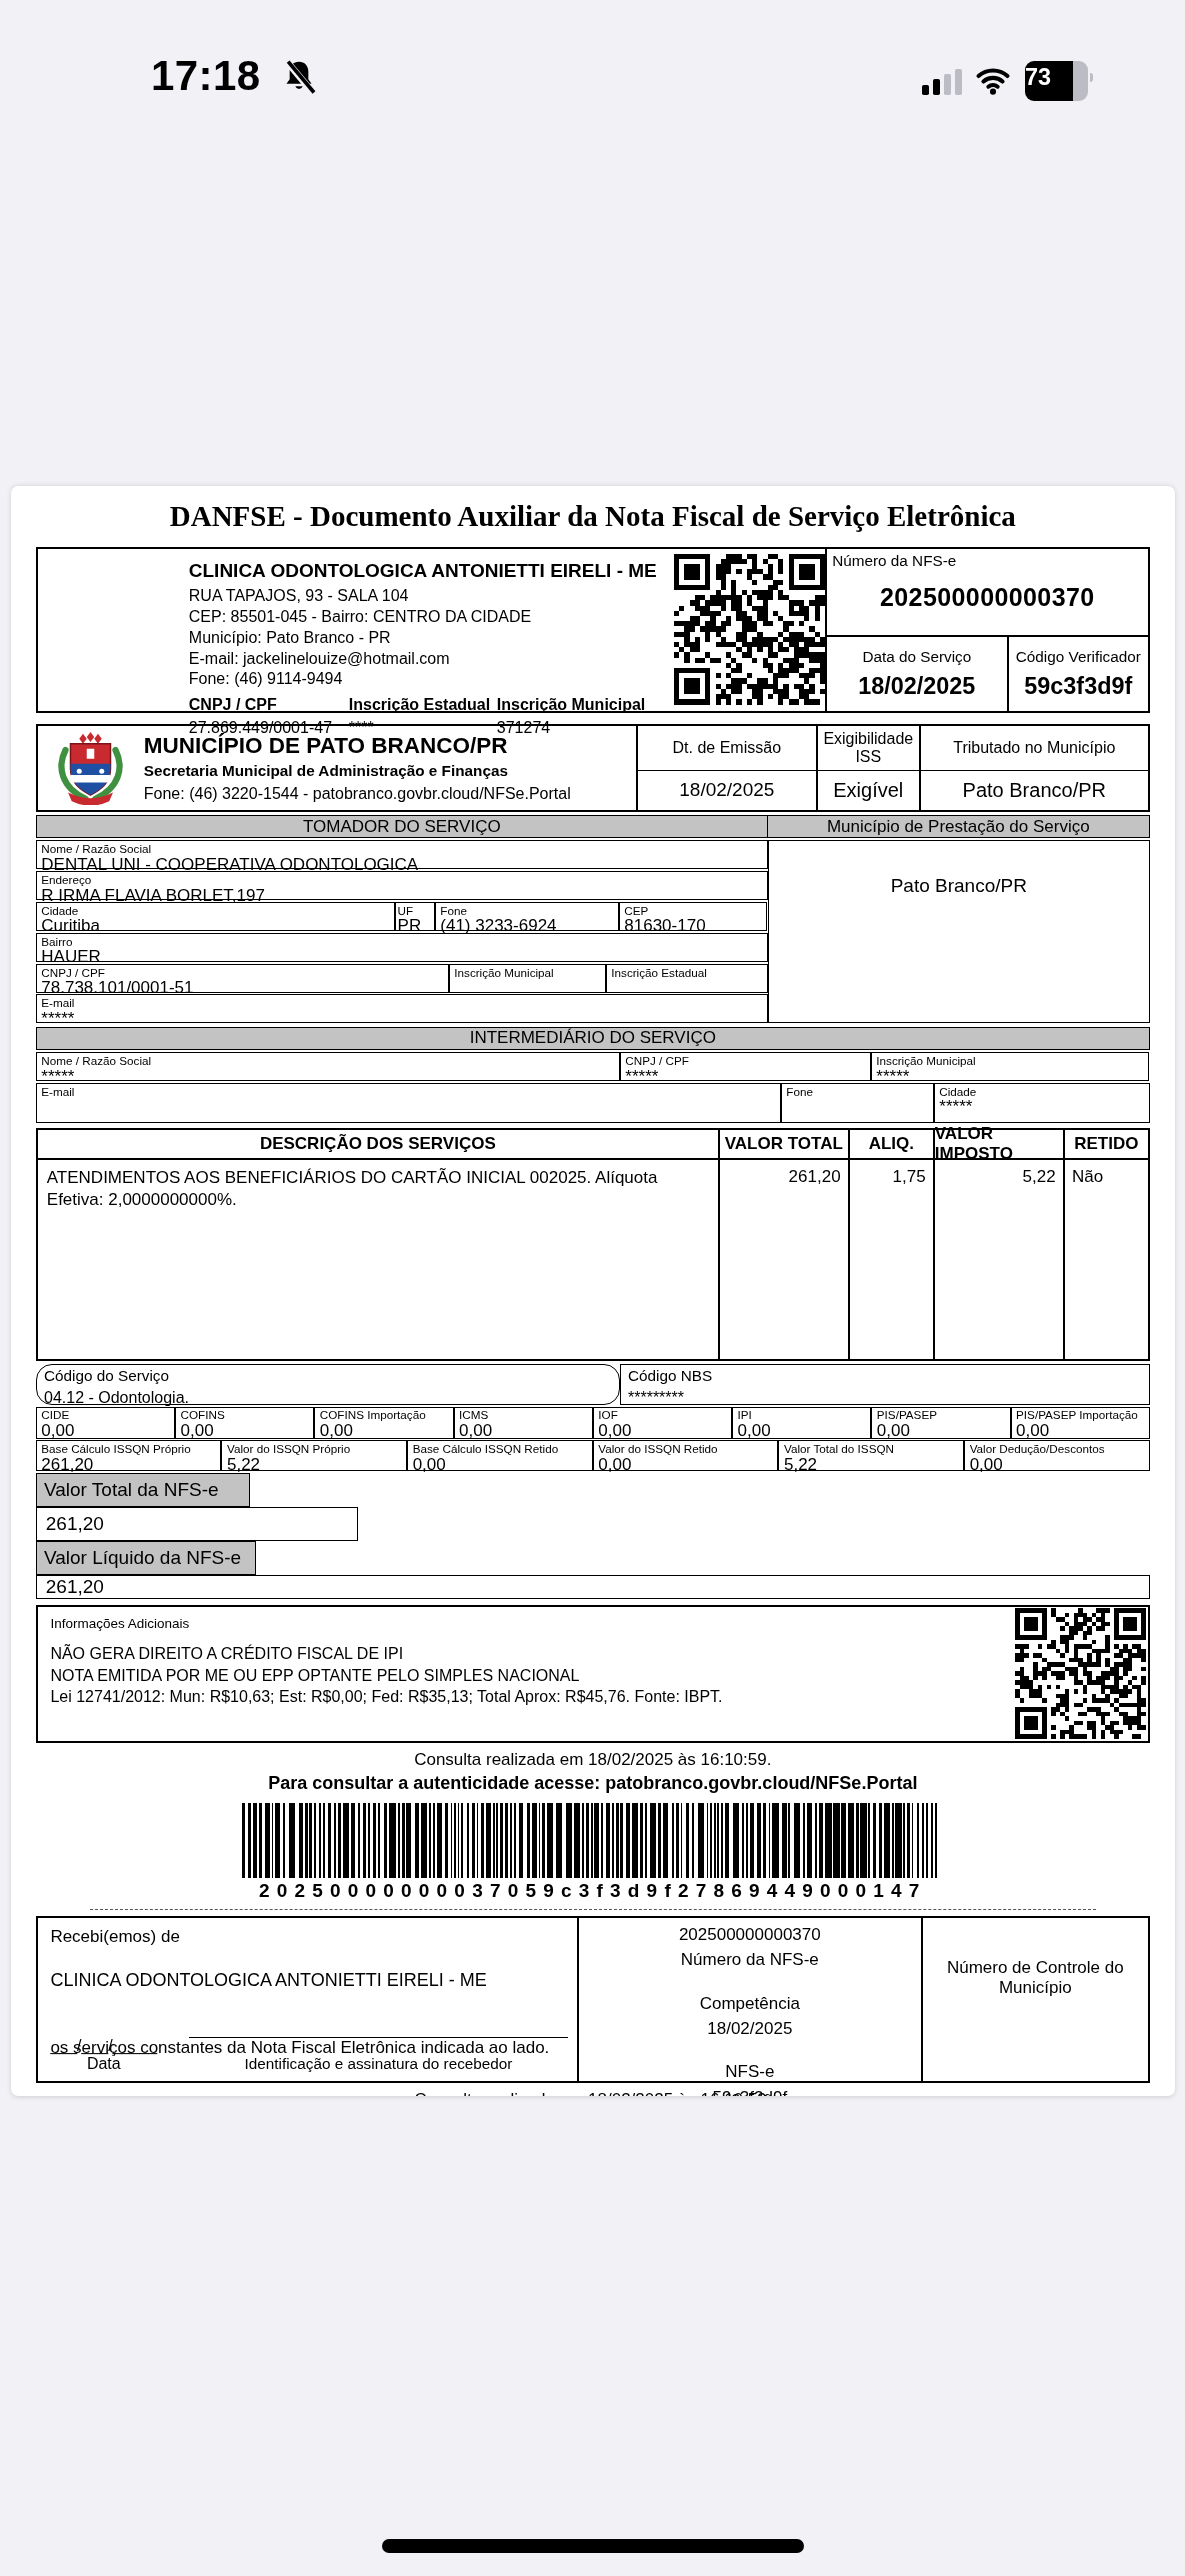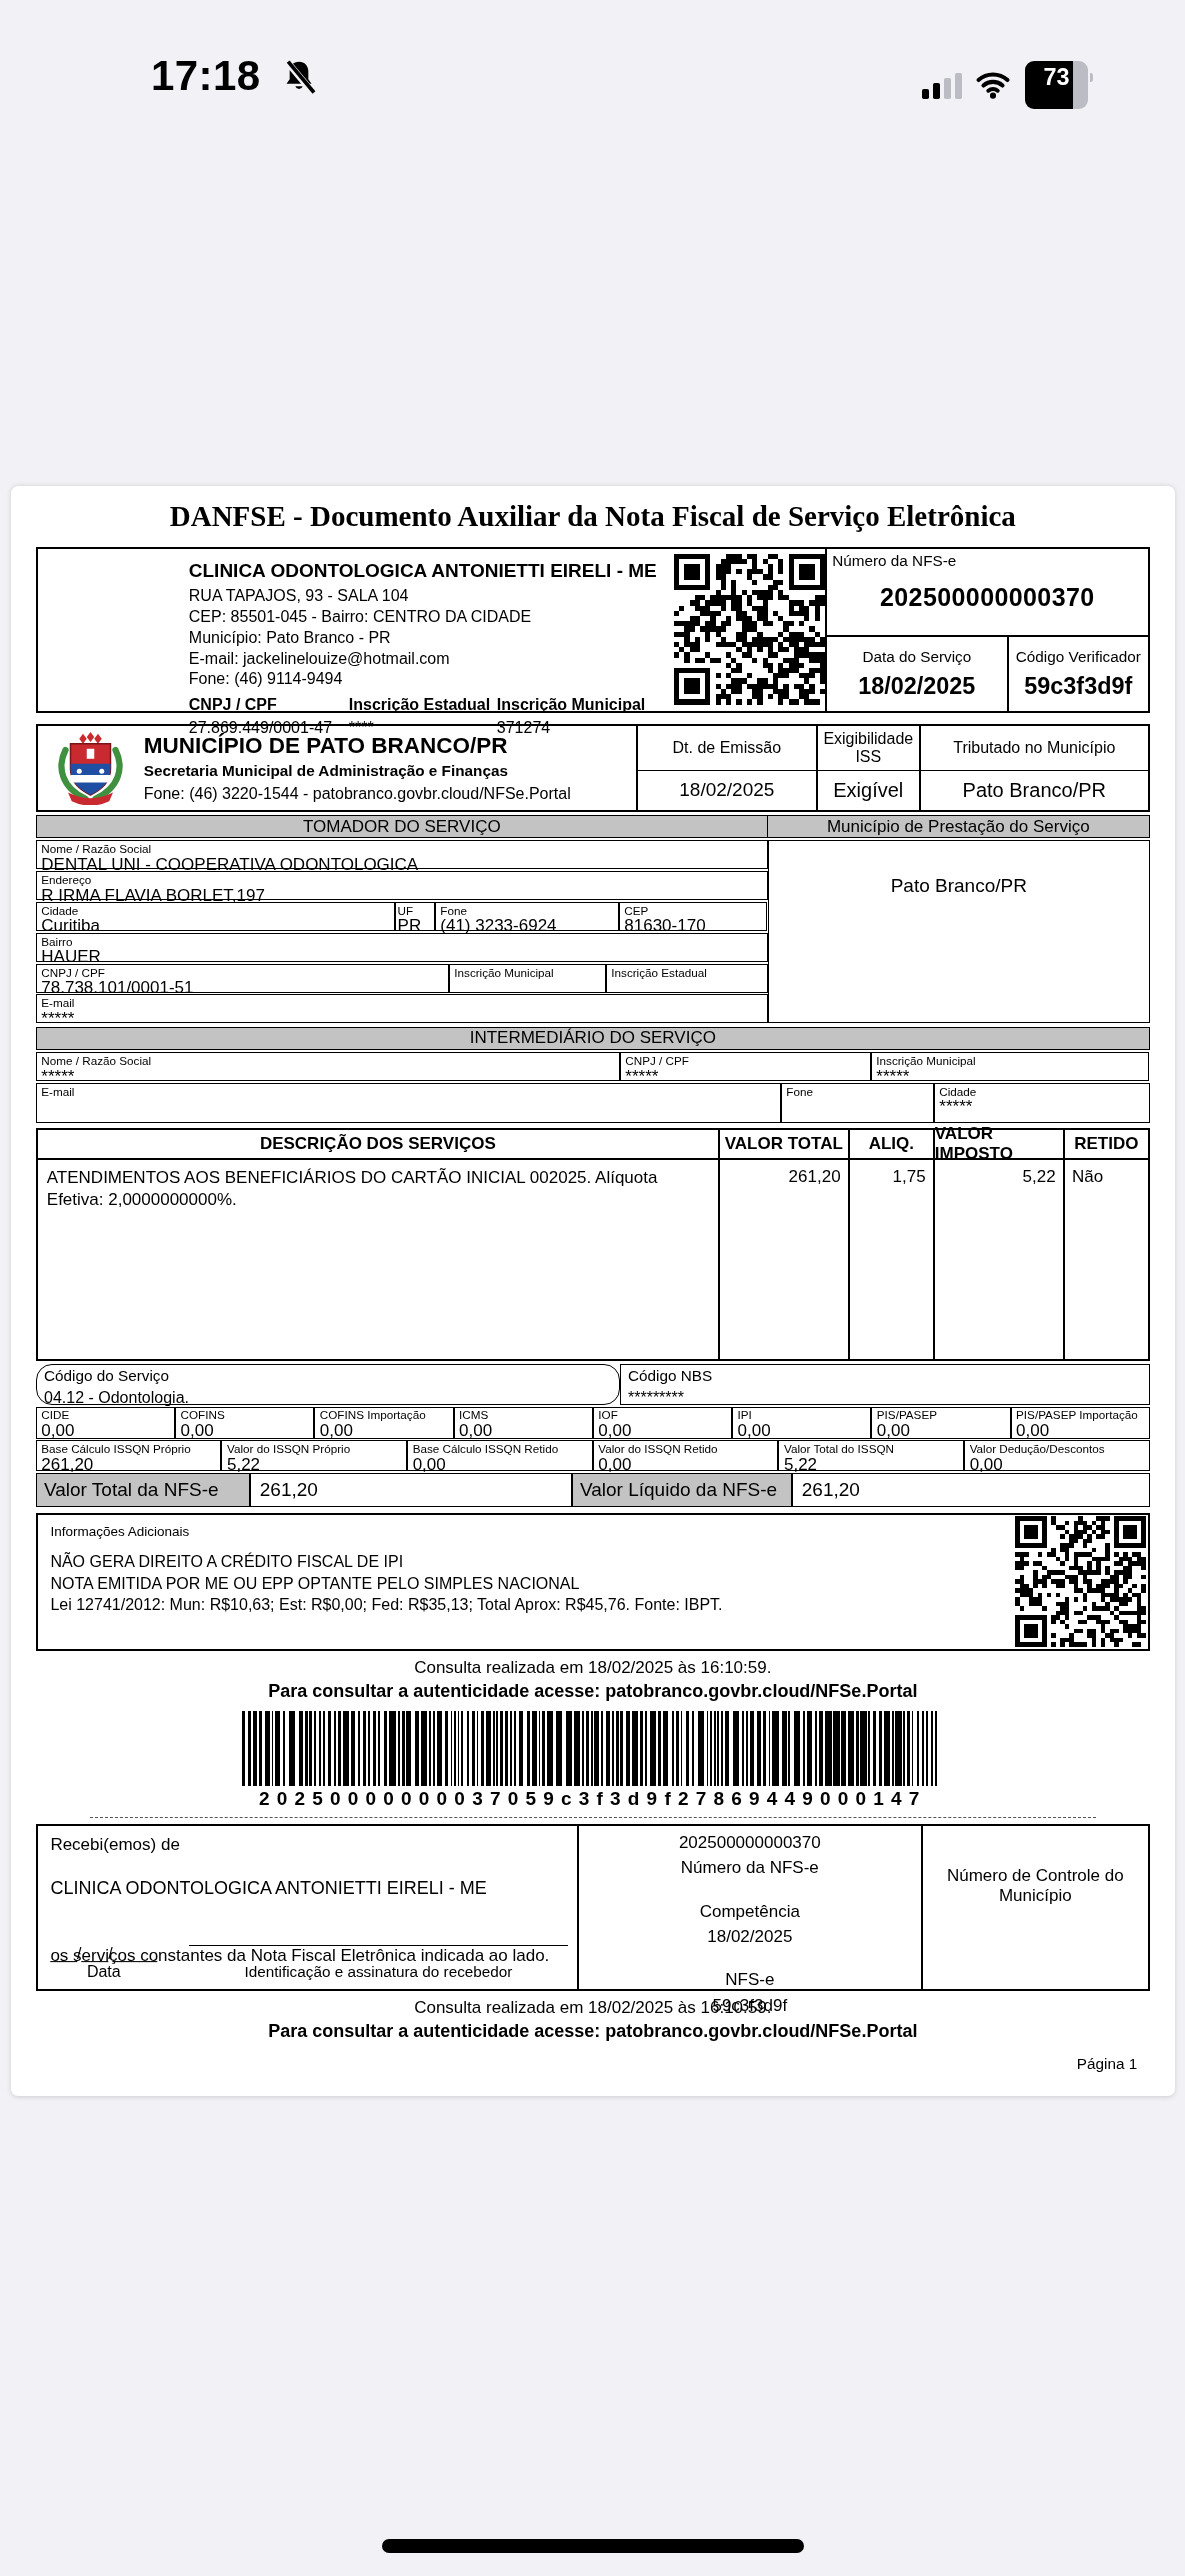--- a/index.html
+++ b/index.html
@@ -8,23 +8,23 @@
 
   
   .statusbar { position:absolute; top:52px; left:12px; width:100%; height:63px; }
   .sb-time { position:absolute; left:139px; top:0; font-size:42px; font-weight:bold; letter-spacing:0.4px; }
   .sb-bell { position:absolute; left:267px; top:5.4px; width:40px; height:40px; }
   .sb-right { position:absolute; right:110px; top:9px; display:flex; align-items:center; gap:12.6px; }
   .sb-signal { display:flex; align-items:flex-end; gap:3.6px; height:27px; }
   .sb-signal i { display:block; width:7.2px; border-radius:1.8px; background:#000; }
   .sb-signal i.dim { background:#bcbcc4; }
   .sb-wifi { width:38px; height:29px; }
-  .sb-batt { position:relative; width:63px; height:48px; border-radius:9px;
+  .sb-batt { position:relative; width:63px; height:40px; border-radius:9px;
              background:linear-gradient(to right,#000 0 76%, #bcbcc4 76% 100%);
-             color:#fff; font-size:23.4px; font-weight:bold; text-align:center; line-height:32px; }
+             color:#fff; font-size:23.4px; font-weight:bold; line-height:32px; }
   .sb-batt-cap { position:absolute; right:-5.4px; top:11.7px; width:3.6px; height:9px; background:#bcbcc4; border-radius:0 2.7px 2.7px 0; }
 
   
   .sheet { position:absolute; left:10.8px; top:486px; width:1164px; height:1610px; background:#fff;
            border-radius:7.2px; box-shadow:0 0.9px 5.4px rgba(0,0,0,.15); padding-top:14.4px; overflow:hidden; }
   .doc-title { text-align:center; font-family:"Liberation Serif", serif; font-weight:bold; font-size:29px; margin-bottom:13.5px; }
   .content { width:1114px; margin:0 auto; }
 
   .bx { border:2.7px solid #000; }
   .lbl { font-size:12.6px; line-height:1.15; white-space:nowrap; overflow:hidden; }
@@ -95,21 +95,21 @@
   .cod-row { display:flex; margin-top:2.7px; }
   .cod-cell { border:1.8px solid #000; height:41px; padding:2.7px 7.2px; }
   .cod-cell .lbl { font-size:15.3px; margin-bottom:3.6px; }
   .cod-cell .val { font-size:16px; }
   .cc1 { width:584px;border-radius:16px; } .cc2 { width:530px; }
 
   .trib-row, .issqn-row { display:flex; margin-top:1.8px; }
   .trib-row .fcell { flex:1; height:32px; }
   .issqn-row .fcell { flex:1; height:31px; }
 
-  .tot-row { display:flex; margin-top:1.8px; }
+  .tot-row { display:flex; margin-top:1.8px;flex-direction:column; }
   .tot-lab { background:#c3c3c3; border:1.8px solid #000; height:34px; display:flex; align-items:center; padding:0 7.2px; font-size:19px; }
   .tot-val { border:1.8px solid #000; height:34px; display:flex; align-items:center; padding:0 9px; font-size:19px; }
   .tl1 { width:214px; } .tv1 { width:322px; } .tl2 { width:220px; } .tv2 { flex:1; }
 
   
   .info-box { position:relative; margin-top:5.4px; height:138px; border:2.7px solid #000; padding:9px 12.6px; }
   .info-lbl { font-size:13.5px; margin-bottom:12.6px; }
   .info-line { font-size:16px; line-height:1.35; }
   .qr2 { position:absolute; right:1.8px; top:1.8px; width:131px; height:131px; }
 

